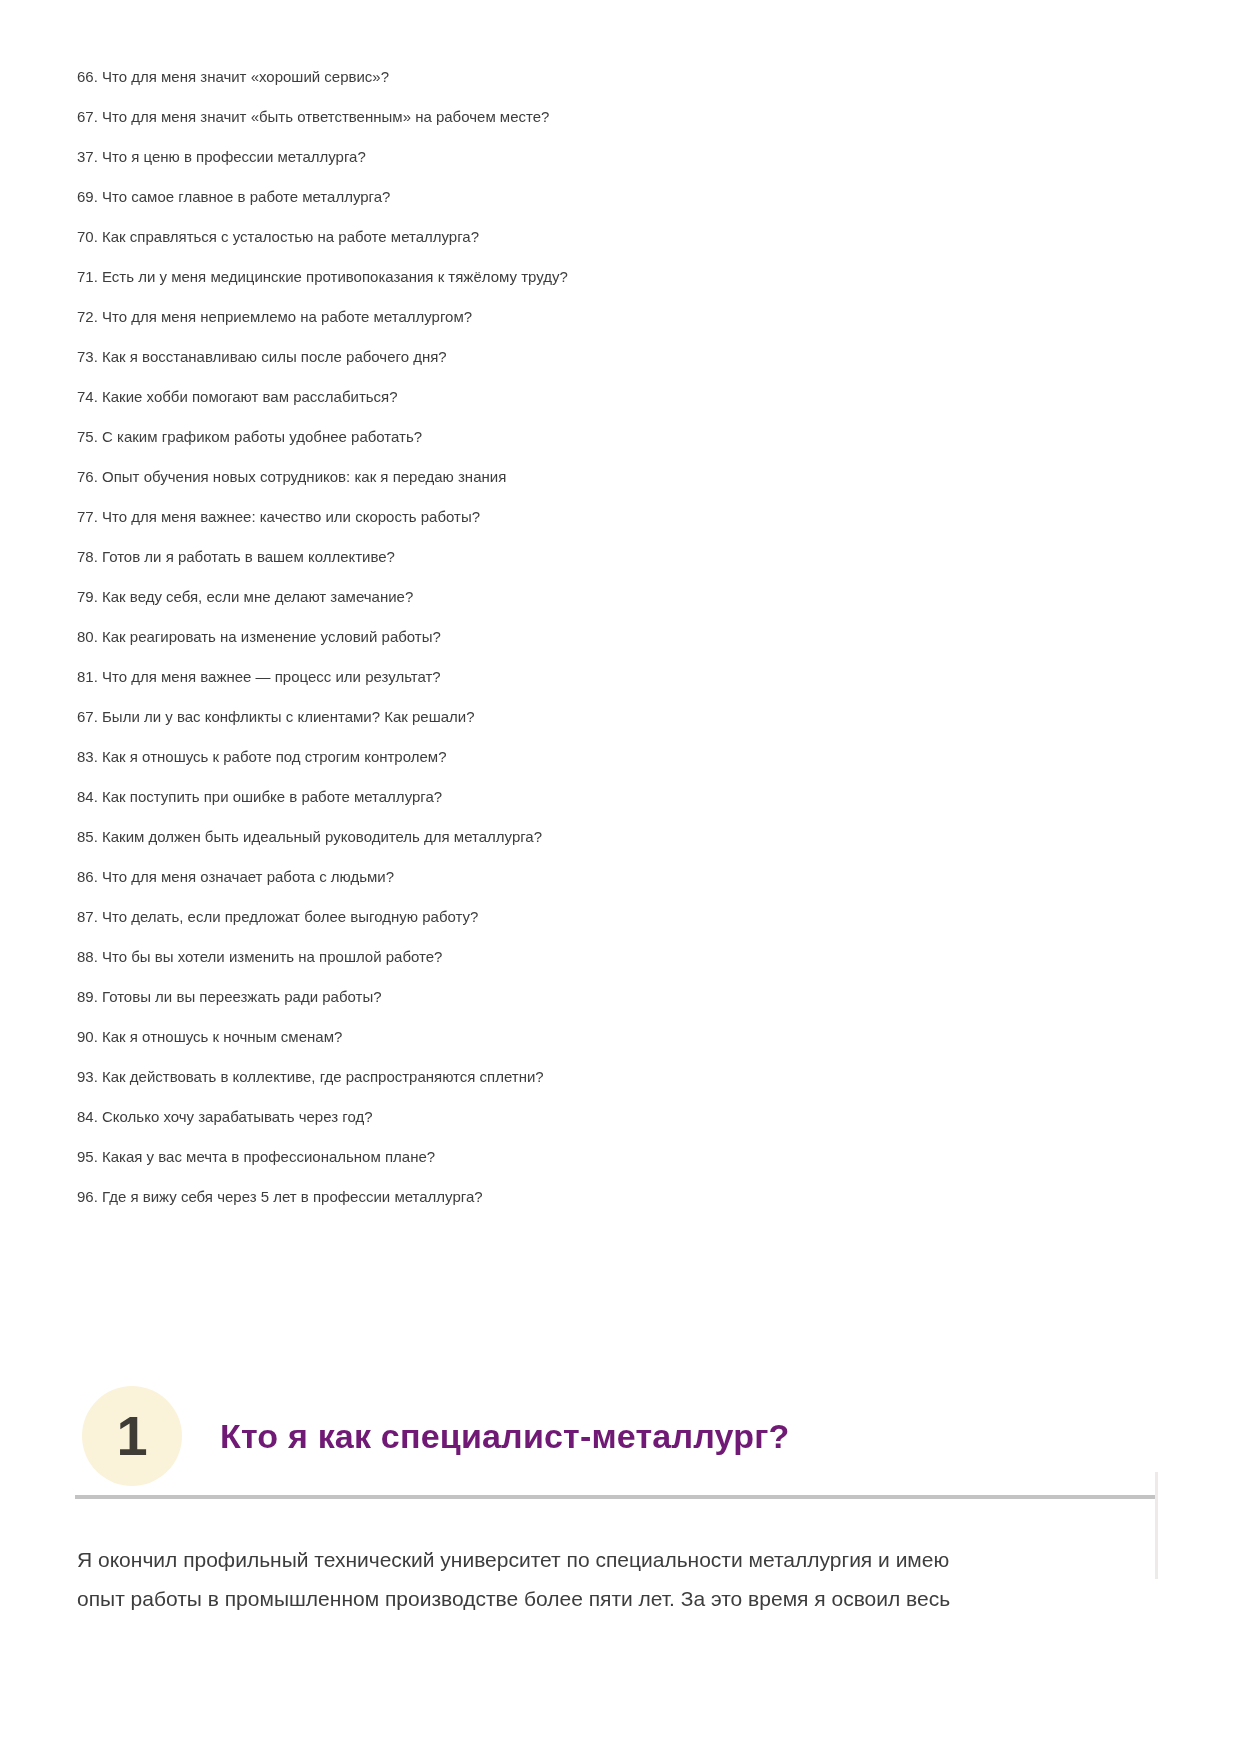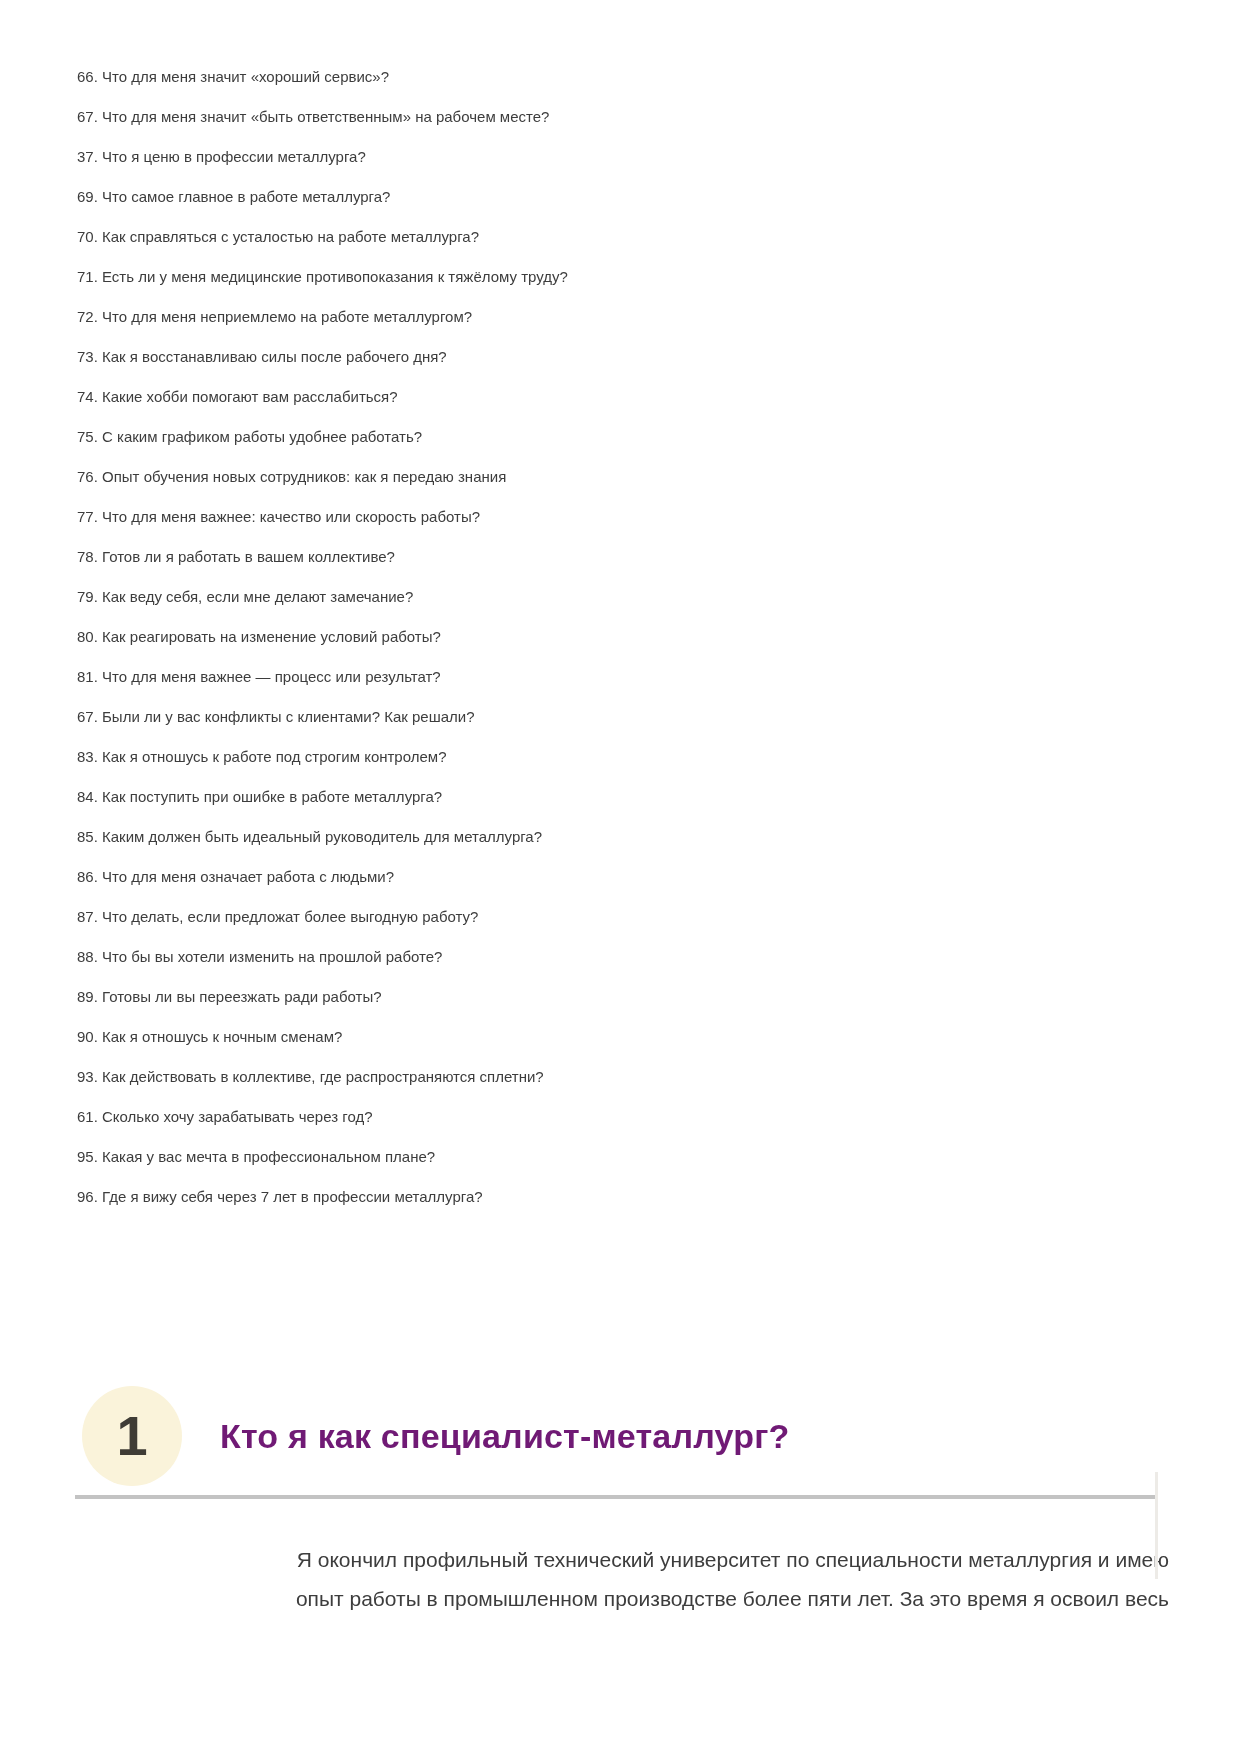--- a/index.html
+++ b/index.html
@@ -69,21 +69,20 @@
     left: 1155px;
     top: 1472px;
     width: 3px;
     height: 107px;
     background: #edebe7;
   }
   .intro-paragraph {
     margin: 41px 70px 0 77px;
     font-size: 21px;
     color: #3d3d3d;
-    text-align: right;
   }
   .intro-paragraph .line {
     display: block;
     height: 39px;
     line-height: 39px;
     white-space: nowrap;
   }
 </style>
 </head>
 <body>
@@ -110,23 +109,23 @@
       <li>67. Были ли у вас конфликты с клиентами? Как решали?</li>
       <li>83. Как я отношусь к работе под строгим контролем?</li>
       <li>84. Как поступить при ошибке в работе металлурга?</li>
       <li>85. Каким должен быть идеальный руководитель для металлурга?</li>
       <li>86. Что для меня означает работа с людьми?</li>
       <li>87. Что делать, если предложат более выгодную работу?</li>
       <li>88. Что бы вы хотели изменить на прошлой работе?</li>
       <li>89. Готовы ли вы переезжать ради работы?</li>
       <li>90. Как я отношусь к ночным сменам?</li>
       <li>93. Как действовать в коллективе, где распространяются сплетни?</li>
-      <li>61. Сколько хочу зарабатывать через год?</li>
+      <li>84. Сколько хочу зарабатывать через год?</li>
       <li>95. Какая у вас мечта в профессиональном плане?</li>
-      <li>96. Где я вижу себя через 7 лет в профессии металлурга?</li>
+      <li>96. Где я вижу себя через 5 лет в профессии металлурга?</li>
     </ol>
 
   <section class="section-header">
     <div class="section-badge" style="background: rgb(250, 243, 218);">
       <span>1</span>
     </div>
     <h2 class="section-title">Кто я как специалист-металлург?</h2>
   </section>
 
   <hr class="section-divider">

